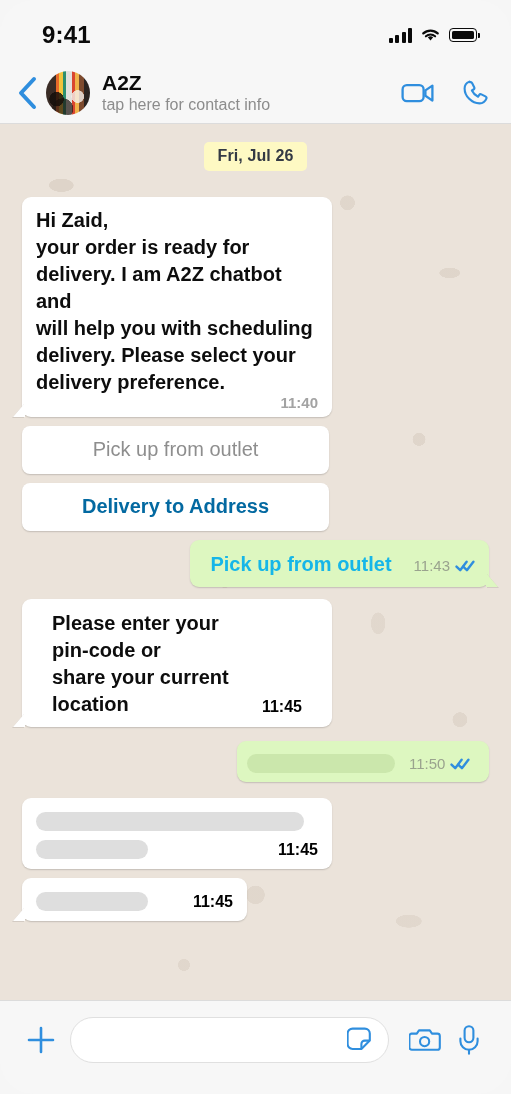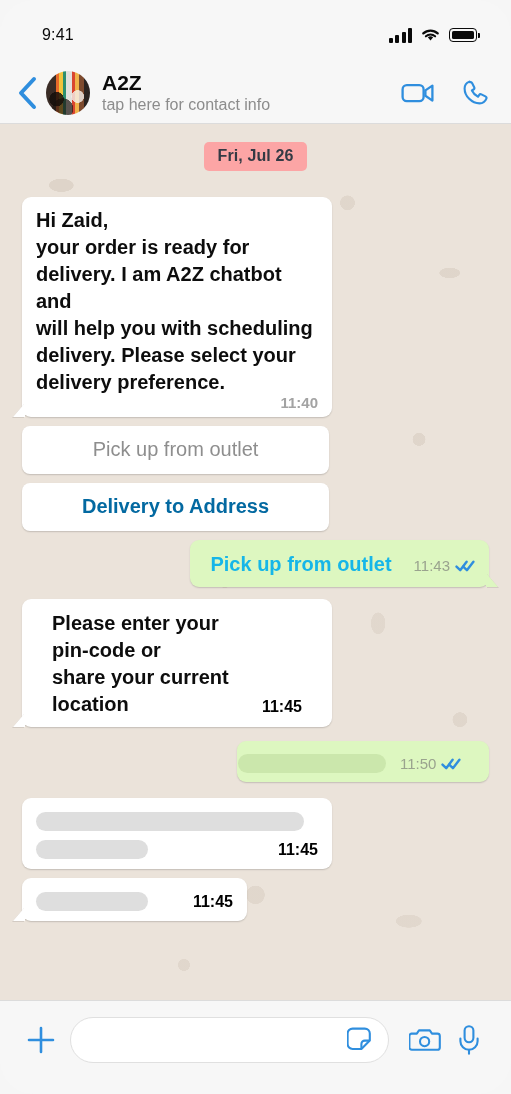--- a/index.html
+++ b/index.html
@@ -12,21 +12,21 @@
   .phone { position: relative; width: 511px; height: 1094px; background: #f6f6f6; display: flex; flex-direction: column; }
 
   
   .statusbar {
     height: 62px; flex: 0 0 62px;
     background: #f7f7f7;
     display: flex; align-items: center; justify-content: space-between;
     padding: 8px 34px 0 42px;
     border-top-left-radius: 34px; border-top-right-radius: 34px;
   }
-  .clock { font-size: 16px; font-weight: 400; color: #0a0a0a; letter-spacing: .2px; }
+  .clock { font-size: 24px; font-weight: 700; color: #0a0a0a; letter-spacing: .2px; }
   .status-icons { display: flex; align-items: center; gap: 8px; }
   .bars { display: flex; align-items: flex-end; gap: 2.5px; height: 16px; }
   .bars i { display: block; width: 4px; background: #0a0a0a; border-radius: 1px; }
   .bars i:nth-child(1){ height: 5px; }
   .bars i:nth-child(2){ height: 8px; }
   .bars i:nth-child(3){ height: 11px; }
   .bars i:nth-child(4){ height: 15px; }
   .battery { width: 28px; height: 14px; border: 1.6px solid #0a0a0a; border-radius: 4px; padding: 1.6px; position: relative; }
   .battery::after { content:""; position:absolute; right:-4px; top:4px; width:2.4px; height:5px; background:#0a0a0a; border-radius:0 1px 1px 0; }
   .battery span { display:block; width:100%; height:100%; background:#0a0a0a; border-radius:1.6px; }
@@ -87,21 +87,21 @@
       radial-gradient(ellipse 20px 28px at 16% 82%, rgba(170,152,133,.14) 0 44%, rgba(0,0,0,0) 46%),
       radial-gradient(circle 20px at 50% 88%, rgba(170,152,133,.16) 0 45%, rgba(0,0,0,0) 47%),
       radial-gradient(ellipse 30px 15px at 80% 91%, rgba(170,152,133,.15) 0 42%, rgba(0,0,0,0) 44%),
       radial-gradient(circle 13px at 36% 96%, rgba(170,152,133,.16) 0 45%, rgba(0,0,0,0) 47%);
     pointer-events: none;
   }
   .messages { position: relative; padding: 18px 22px 10px 22px; height: 100%; }
 
   .date-row { display:flex; justify-content:center; margin-bottom: 26px; }
   .date-pill {
-    background: #fca5a5; color: #343a44;
+    background: #fef9c3; color: #343a44;
     font-size: 16px; font-weight: 700;
     padding: 5px 14px 6px; border-radius: 5px;
     letter-spacing: .1px;
   }
 
   .row { display:flex; margin-bottom: 9px; }
   .row.in { justify-content: flex-start; font-weight: bold; }
   .row.out { justify-content: flex-end; }
 
   .bubble {
@@ -147,21 +147,21 @@
     text-align: center; padding: 12px 8px 13px;
     font-size: 20px; cursor: pointer; margin-bottom: 9px;
   }
   .qr.muted { color: #8e8e8e; }
   .qr.accent { color: #0369a1; font-weight: 700; }
 
   
   .redact { height: 19px; border-radius: 10px; background: #dedede; }
   .redact.g { background: #cbe7ac; }
 
-  .bubble.out.redactbox { padding: 13px 1px 9px; width: 250px; }
+  .bubble.out.redactbox { padding: 13px 10px 9px; width: 250px; }
   .bubble.out.redactbox .meta { margin-top: 4px; }
 
   .bubble.in.redactbox  { width: 345px; padding: 14px 14px 10px; }
   .bubble.in.redactbox2 { width: 225px; padding: 14px 14px 10px; }
 
   
   .inputbar {
     flex: 0 0 94px; height: 94px;
     background: #f7f7f7;
     border-top: 1px solid #dcdcdc;

